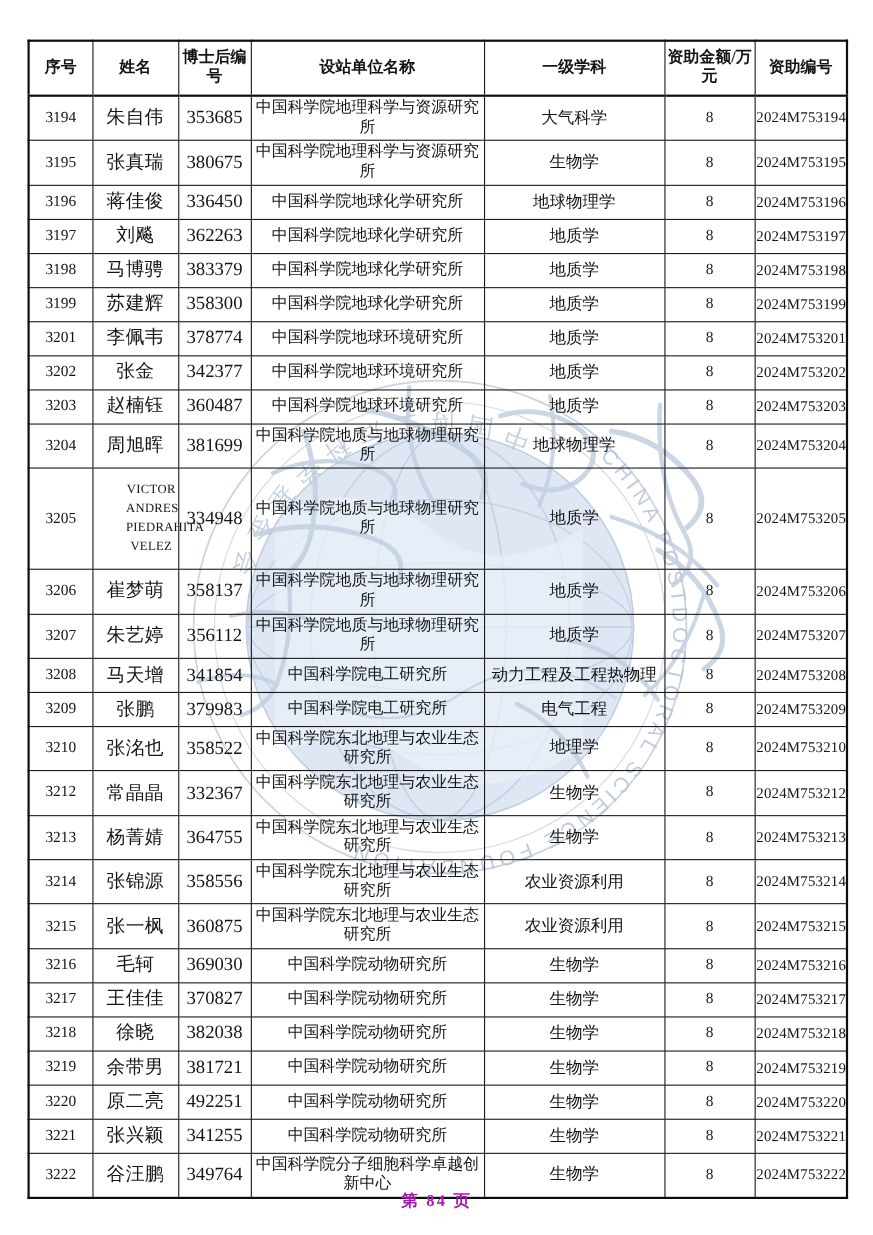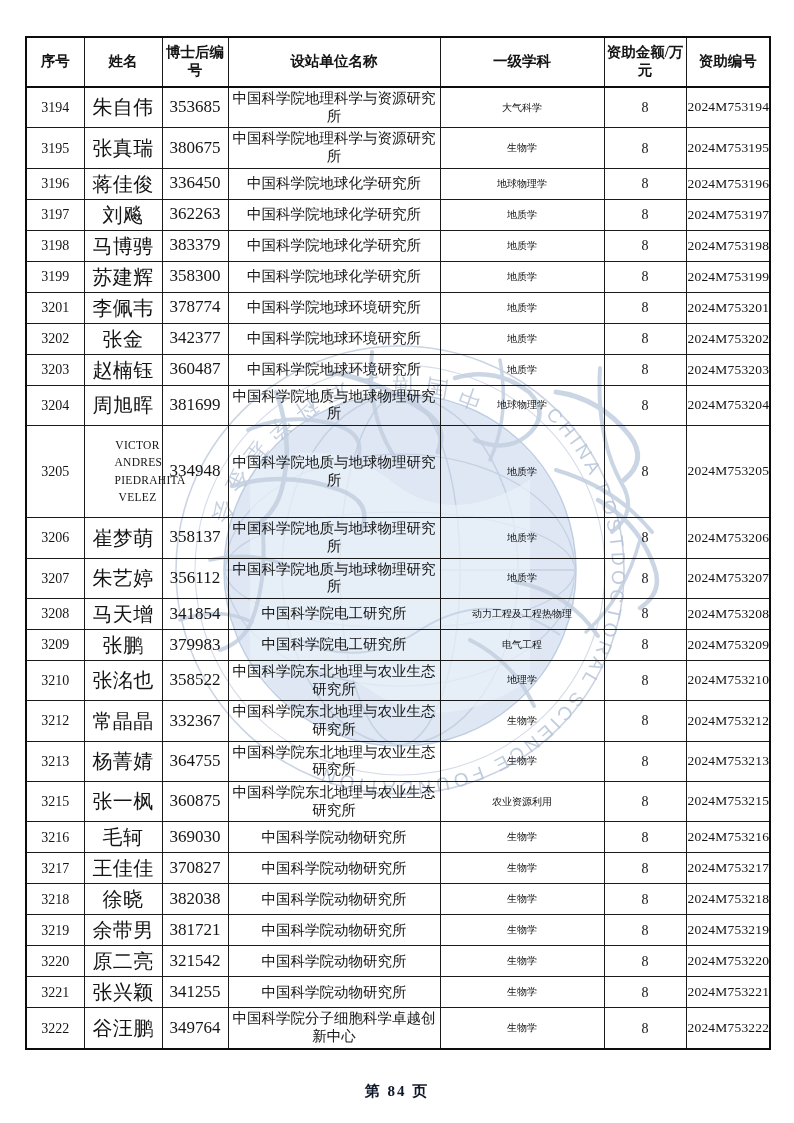--- a/index.html
+++ b/index.html
@@ -68,32 +68,32 @@
     height: 44px;
     border-bottom: 2px solid #0d0d0d !important;
   }
 
   tbody td {
     font-size: 14px;
     height: 26px;
   }
 
   td.c-seq    { font-family: "Liberation Serif", serif; font-size: 14px; margin-top: 40px; }
-  td.c-name   { font-size: 20px; letter-spacing: 0.4px; }
+  td.c-name   { font-size: 17px; letter-spacing: 0.4px; }
   td.c-name.latin {
     font-family: "Liberation Serif", serif;
     font-size: 11.5px;
     letter-spacing: 0.3px;
     line-height: 1.5;
     text-transform: uppercase;
     padding-left: 30px;
   }
   td.c-pdid   { font-size: 17px; }
   td.c-unit   { font-size: 14.5px; padding-left: 3px; padding-right: 3px; }
-  td.c-disc   { font-size: 10px; }
+  td.c-disc   { font-size: 15px; }
   td.c-amt    { font-size: 14px; }
   td.c-code   { font-size: 13.5px; letter-spacing: 0.2px; }
 
   
   col.w-seq  { width: 58px; }
   col.w-name { width: 78px; }
   col.w-pdid { width: 66px; }
   col.w-unit { width: 212px; }
   col.w-disc { width: 164px; }
   col.w-amt  { width: 82px; }
@@ -101,21 +101,21 @@
 
   
   #footer {
     position: absolute;
     left: 0;
     top: 1082px;
     width: 794px;
     text-align: center;
     font-size: 15px;
     font-weight: bold;
-    color: #0f172a;
+    color: #a21caf;
     letter-spacing: 2px;
     font-family: "Liberation Serif", serif;
   }
 </style>
 </head>
 <body>
 
 <svg id="watermark" viewBox="0 0 794 1123" aria-hidden="true">
   <defs>
     <clipPath id="clipGlobe">
@@ -351,20 +351,29 @@
           <tr>
             <td class="c-seq">3213</td>
             <td class="c-name">杨菁婧</td>
             <td class="c-pdid">364755</td>
             <td class="c-unit">中国科学院东北地理与农业生态研究所</td>
             <td class="c-disc">生物学</td>
             <td class="c-amt">8</td>
             <td class="c-code">2024M753213</td>
           </tr>
           <tr>
+            <td class="c-seq">3214</td>
+            <td class="c-name">张锦源</td>
+            <td class="c-pdid">358556</td>
+            <td class="c-unit">中国科学院东北地理与农业生态研究所</td>
+            <td class="c-disc">农业资源利用</td>
+            <td class="c-amt">8</td>
+            <td class="c-code">2024M753214</td>
+          </tr>
+          <tr>
             <td class="c-seq">3215</td>
             <td class="c-name">张一枫</td>
             <td class="c-pdid">360875</td>
             <td class="c-unit">中国科学院东北地理与农业生态研究所</td>
             <td class="c-disc">农业资源利用</td>
             <td class="c-amt">8</td>
             <td class="c-code">2024M753215</td>
           </tr>
           <tr>
             <td class="c-seq">3216</td>
@@ -398,21 +407,21 @@
             <td class="c-name">余带男</td>
             <td class="c-pdid">381721</td>
             <td class="c-unit">中国科学院动物研究所</td>
             <td class="c-disc">生物学</td>
             <td class="c-amt">8</td>
             <td class="c-code">2024M753219</td>
           </tr>
           <tr>
             <td class="c-seq">3220</td>
             <td class="c-name">原二亮</td>
-            <td class="c-pdid">321542</td>
+            <td class="c-pdid">492251</td>
             <td class="c-unit">中国科学院动物研究所</td>
             <td class="c-disc">生物学</td>
             <td class="c-amt">8</td>
             <td class="c-code">2024M753220</td>
           </tr>
           <tr>
             <td class="c-seq">3221</td>
             <td class="c-name">张兴颖</td>
             <td class="c-pdid">341255</td>
             <td class="c-unit">中国科学院动物研究所</td>

